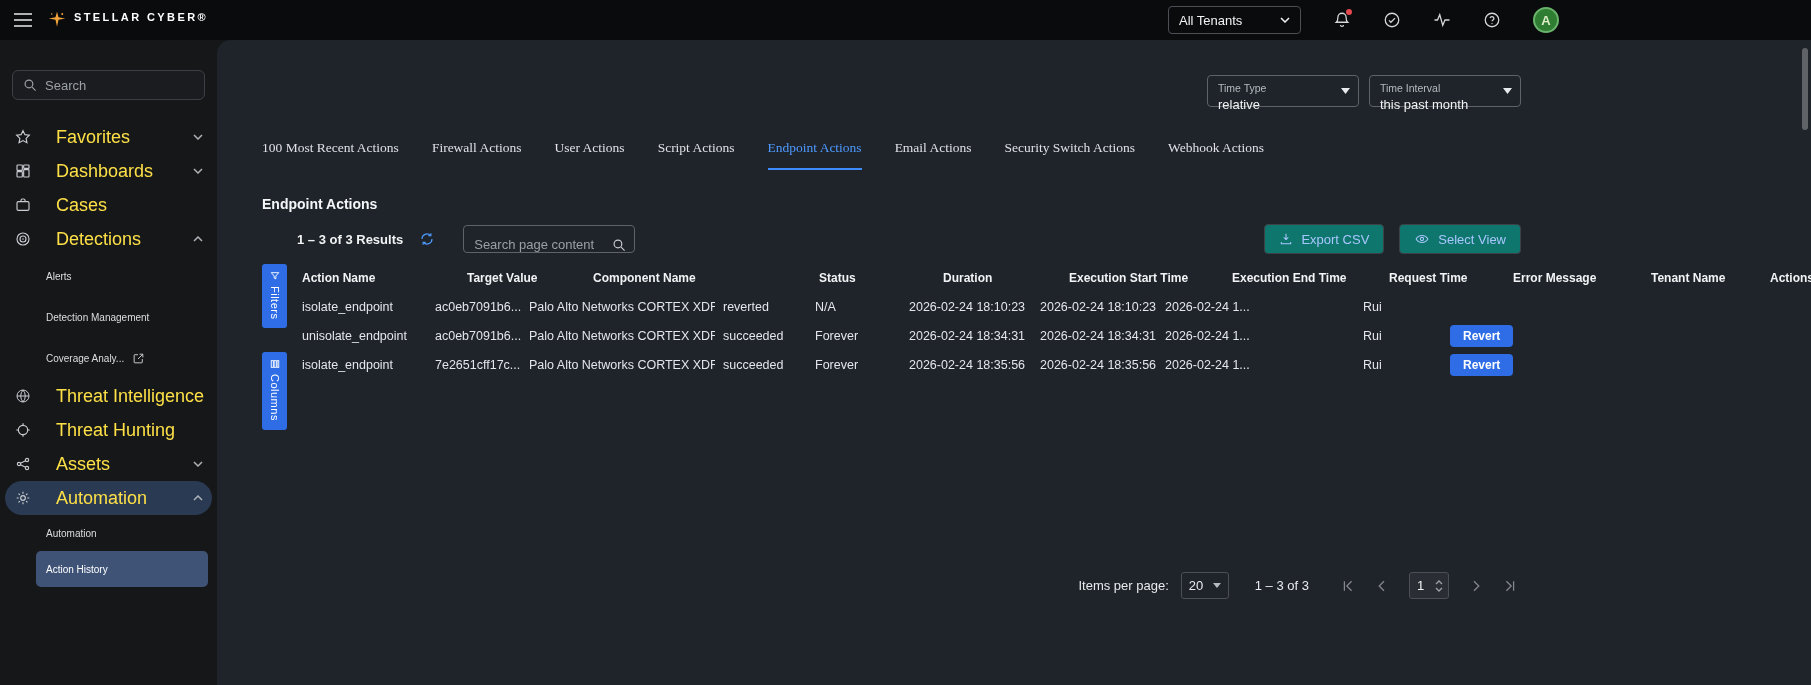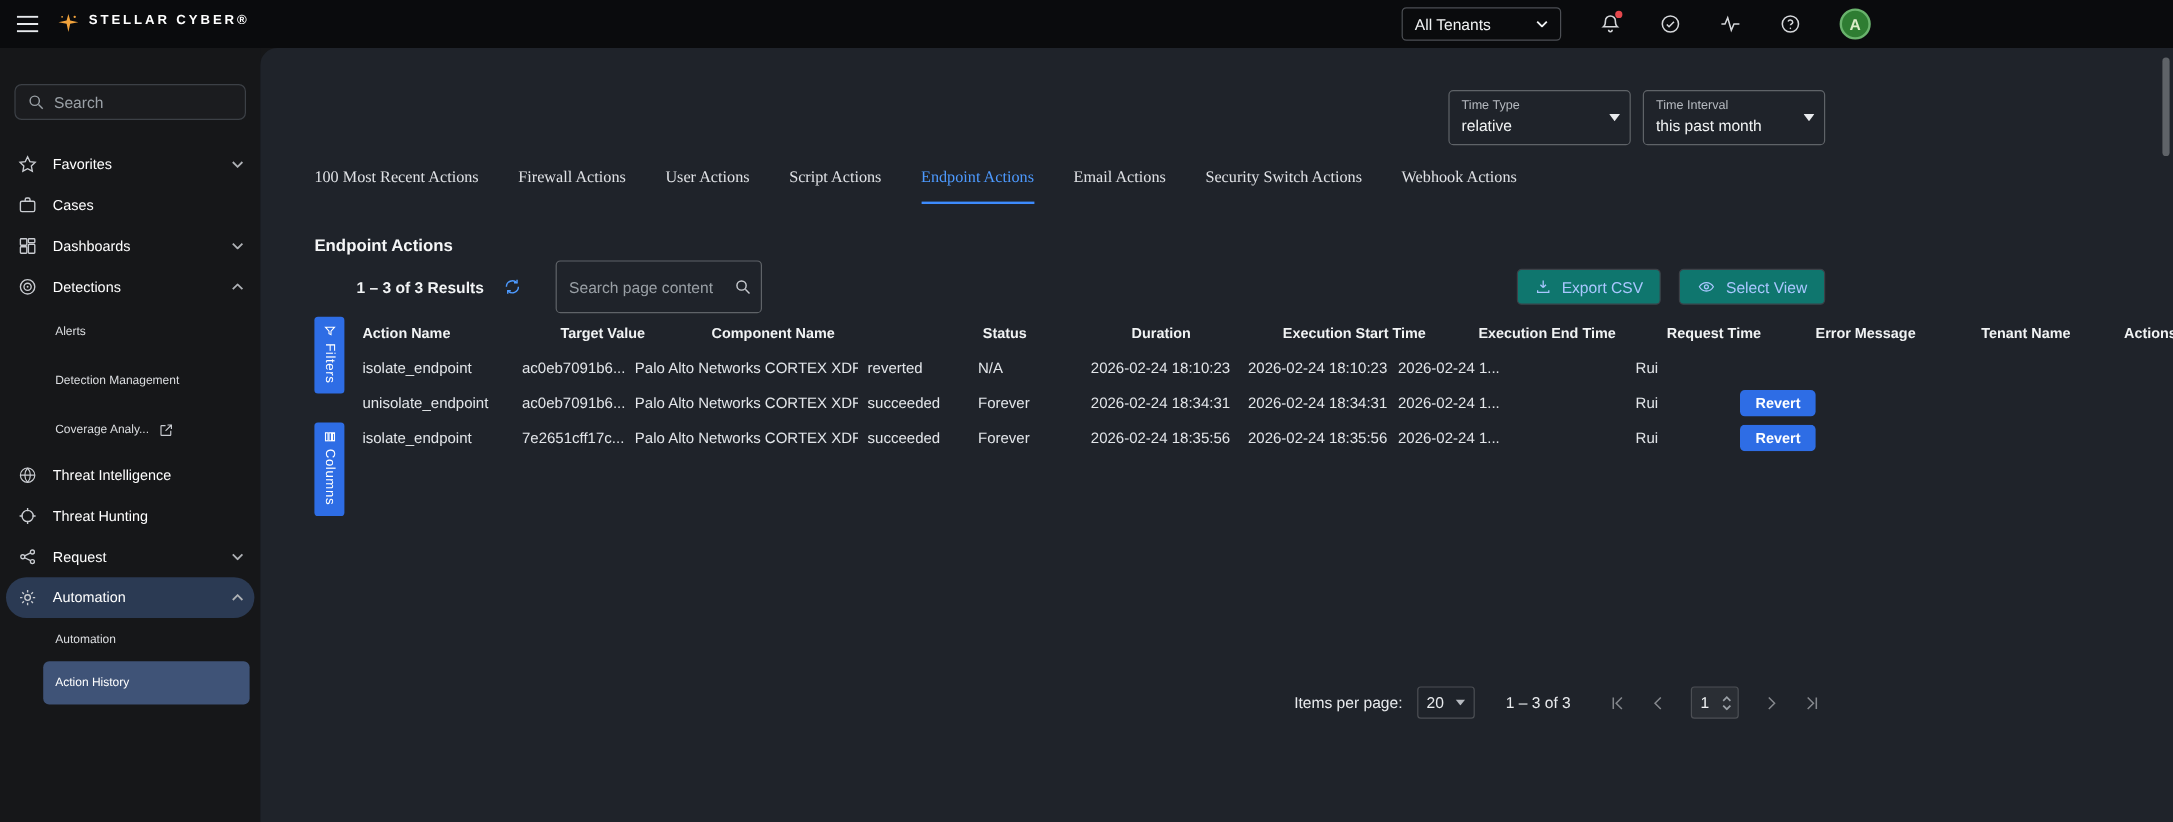--- a/index.html
+++ b/index.html
@@ -49,22 +49,22 @@
     margin: 0 12px 20px; height: 30px;
     background: #1b1c1f; border: 1px solid #3c4046; border-radius: 6px;
     display: flex; align-items: center; gap: 8px; padding: 0 10px; color: #9aa0a6;
   }
   .side-search input {
     flex: 1; background: transparent; border: none; outline: none;
     color: #e8eaed; font-size: 13px; width: 100%;
   }
   .side-search input::placeholder { color: #9aa0a6; }
   .nav-item {
-    height: 34px; display: flex; align-items: center; gap: 12px;
-    padding: 0 14px; font-size: 12px; color: #ffffff; cursor: pointer; white-space: nowrap;
+    height: 34px; display: flex; align-items: center; gap: 24px;
+    padding: 0 14px; font-size: 18px; color: #fde047; cursor: pointer; white-space: nowrap;
   }
   .nav-icon { width: 18px; display: flex; justify-content: center; color: #c9ccd1; flex-shrink: 0; }
   .nav-chevron { margin-left: auto; color: #aeb1b5; }
   .nav-sub {
     height: 41px; display: flex; align-items: center; gap: 8px;
     padding: 0 14px 0 46px; font-size: 10px; color: #dcdee1; cursor: pointer; white-space: nowrap;
   }
   .nav-sub .ext-icon { color: #c9ccd1; }
   .nav-item.selected-parent {
     background: #2b3a53; border-radius: 18px; margin: 0 5px; padding: 0 9px; height: 34px;
@@ -76,43 +76,43 @@
   }
 
   
   .main {
     flex: 1; background: #1f232a; border-top-left-radius: 14px;
     position: relative; padding: 0 290px 0 45px; overflow: hidden;
   }
 
   .time-filters { position: absolute; top: 35px; right: 290px; display: flex; gap: 10px; }
   .select-box {
-    width: 152px; height: 46px; border: 1px solid #5f6368; border-radius: 4px;
+    width: 152px; height: 32px; border: 1px solid #5f6368; border-radius: 4px;
     padding: 6px 22px 6px 10px; position: relative; cursor: pointer; background: #1f232a;
   }
   .select-label { font-size: 10.5px; color: #b6bac0; margin-bottom: 3px; white-space: nowrap; }
   .select-value { font-size: 13px; color: #f1f3f4; white-space: nowrap; }
   .select-caret { position: absolute; right: 8px; top: 50%; transform: translateY(-50%); color: #e8eaed; }
 
   .tabs { display: flex; gap: 33px; margin-top: 100px; }
   .tab {
     font-size: 13.5px; color: #dfe1e5; padding-bottom: 12px;
     cursor: pointer; white-space: nowrap; border-bottom: 2px solid transparent; font-family: Liberation Serif, serif;
   }
   .tab.active { color: #4d9aff; border-bottom-color: #3d8bfd; }
 
   .section-title { font-size: 14px; font-weight: bold; color: #f5f6f7; margin-top: 26px; }
 
   .toolbar { display: flex; align-items: center; margin-top: 12px; padding-left: 35px; height: 30px; }
   .results { font-size: 13px; font-weight: bold; color: #f1f3f4; white-space: nowrap; }
   .refresh { margin-left: 16px; color: #4d9aff; cursor: pointer; }
   .page-search {
-    margin-left: 28px; width: 172px; height: 44px;
+    margin-left: 28px; width: 172px; height: 28px;
     border: 1px solid #5f6368; border-radius: 4px;
-    display: flex; align-items: center; padding: 0 8px 0 10px; gap: 6px; color: #c9ccd1;
+    display: flex; align-items: flex-end; padding: 0 8px 0 10px; gap: 6px; color: #c9ccd1;
   }
   .page-search input {
     flex: 1; min-width: 0; background: transparent; border: none; outline: none;
     color: #e8eaed; font-size: 13px;
   }
   .page-search input::placeholder { color: #9aa0a6; }
   .toolbar-right { margin-left: auto; display: flex; gap: 15px; }
   .ghost-btn {
     height: 30px; padding: 0 14px; display: flex; align-items: center; gap: 8px;
     background: #0f766e; border: 1px solid #3d4148; border-radius: 4px;
@@ -253,41 +253,41 @@
         <span>Favorites</span>
         <span class="nav-chevron">
             <svg width="10" height="6" viewBox="0 0 10 6" fill="none" stroke="currentColor" stroke-width="1.5">
               <path d="M1 1l4 4 4-4"></path>
             </svg>
           </span>
       </div>
       <div class="nav-item">
         <span class="nav-icon">
             <svg width="16" height="16" viewBox="0 0 24 24" fill="none" stroke="currentColor" stroke-width="1.7">
-              <rect x="3" y="7" width="18" height="13" rx="2"></rect>
-              <path d="M9 7V5a2 2 0 0 1 2-2h2a2 2 0 0 1 2 2v2"></path>
-            </svg>
-          </span>
-        <span>Cases</span>
-      </div>
-      <div class="nav-item">
-        <span class="nav-icon">
-            <svg width="16" height="16" viewBox="0 0 24 24" fill="none" stroke="currentColor" stroke-width="1.7">
               <rect x="3" y="3" width="8" height="8" rx="1"></rect>
               <rect x="13" y="3" width="8" height="5" rx="1"></rect>
               <rect x="13" y="10" width="8" height="11" rx="1"></rect>
               <rect x="3" y="13" width="8" height="8" rx="1"></rect>
             </svg>
           </span>
         <span>Dashboards</span>
         <span class="nav-chevron">
             <svg width="10" height="6" viewBox="0 0 10 6" fill="none" stroke="currentColor" stroke-width="1.5">
               <path d="M1 1l4 4 4-4"></path>
             </svg>
           </span>
+      </div>
+      <div class="nav-item">
+        <span class="nav-icon">
+            <svg width="16" height="16" viewBox="0 0 24 24" fill="none" stroke="currentColor" stroke-width="1.7">
+              <rect x="3" y="7" width="18" height="13" rx="2"></rect>
+              <path d="M9 7V5a2 2 0 0 1 2-2h2a2 2 0 0 1 2 2v2"></path>
+            </svg>
+          </span>
+        <span>Cases</span>
       </div>
       <div class="nav-item">
         <span class="nav-icon">
             <svg width="16" height="16" viewBox="0 0 24 24" fill="none" stroke="currentColor" stroke-width="1.7">
               <circle cx="12" cy="12" r="9"></circle>
               <circle cx="12" cy="12" r="4.5"></circle>
               <circle cx="12" cy="12" r="1.2" fill="currentColor" stroke="none"></circle>
             </svg>
           </span>
         <span>Detections</span>
@@ -331,21 +331,21 @@
       </div>
       <div class="nav-item">
         <span class="nav-icon">
             <svg width="16" height="16" viewBox="0 0 24 24" fill="none" stroke="currentColor" stroke-width="1.7">
               <circle cx="6" cy="12" r="2.5"></circle>
               <circle cx="18" cy="6" r="2.5"></circle>
               <circle cx="18" cy="18" r="2.5"></circle>
               <path d="M8.2 10.8l7.6-3.6M8.2 13.2l7.6 3.6"></path>
             </svg>
           </span>
-        <span>Request</span>
+        <span>Assets</span>
         <span class="nav-chevron">
             <svg width="10" height="6" viewBox="0 0 10 6" fill="none" stroke="currentColor" stroke-width="1.5">
               <path d="M1 1l4 4 4-4"></path>
             </svg>
           </span>
       </div>
       <div class="nav-item selected-parent">
         <span class="nav-icon">
             <svg width="16" height="16" viewBox="0 0 24 24" fill="none" stroke="currentColor" stroke-width="1.7">
               <circle cx="12" cy="12" r="3.5"></circle>

